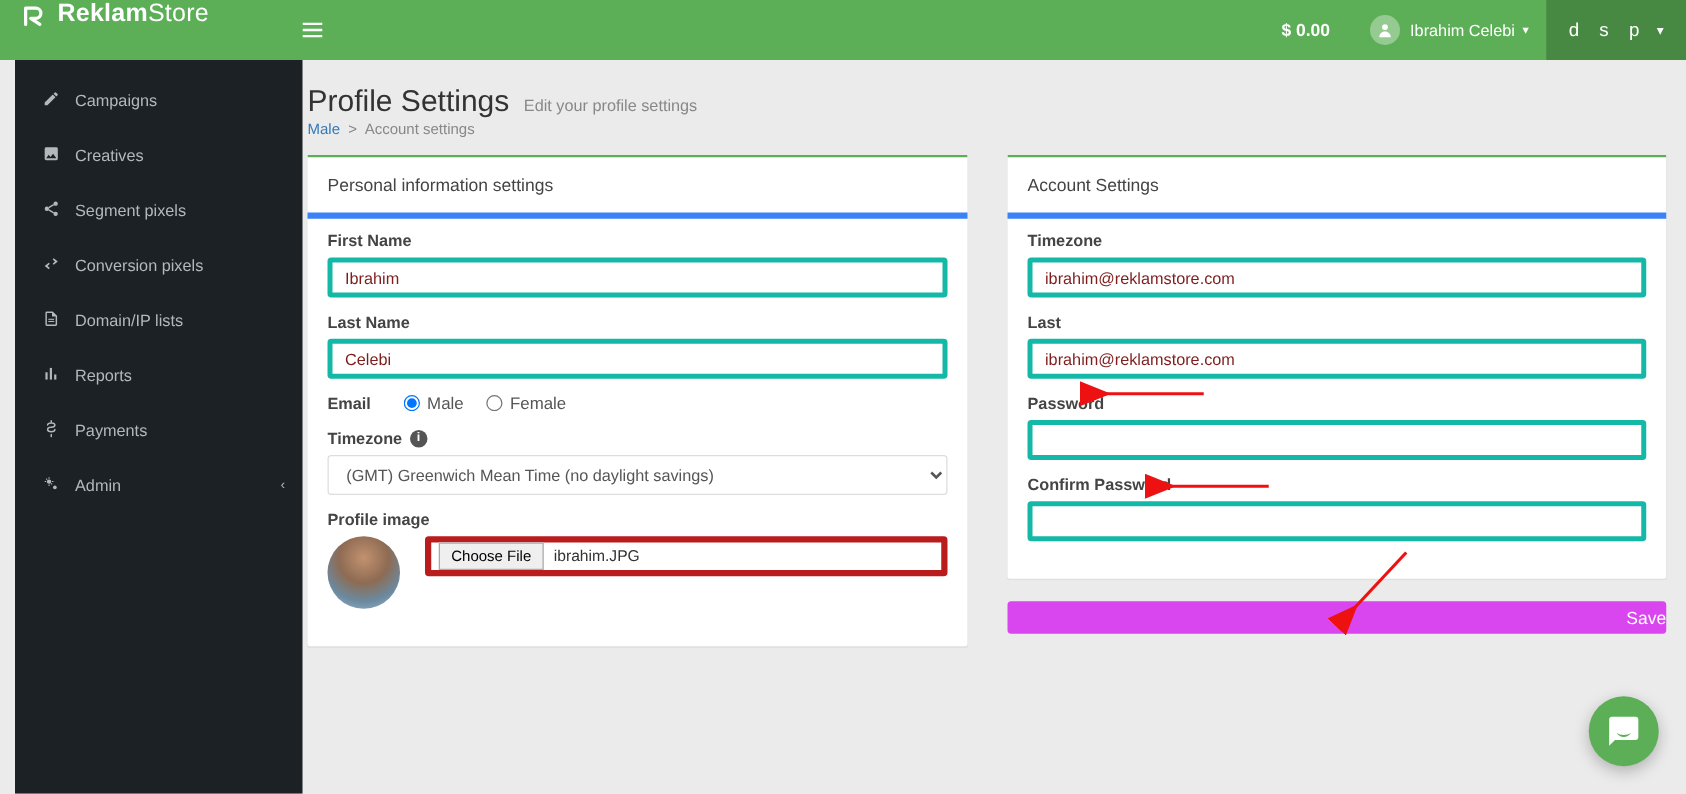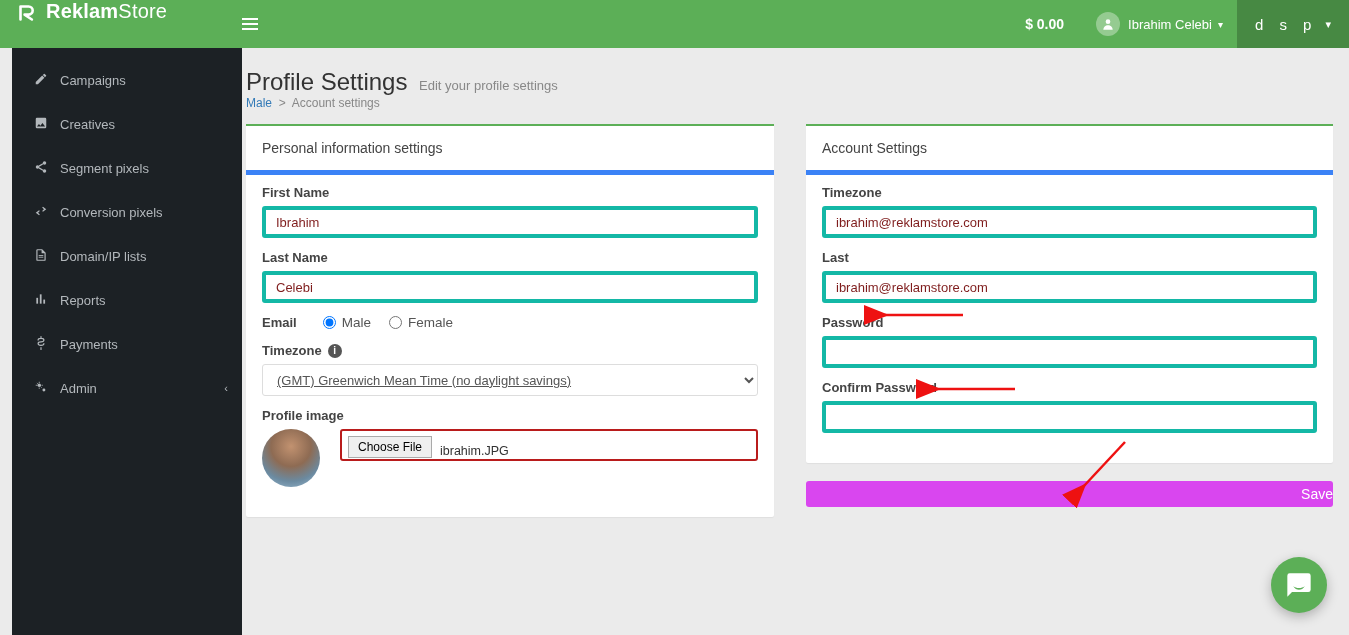--- a/index.html
+++ b/index.html
@@ -126,40 +126,39 @@
   }
   .select-control {
     width: 100%;
     height: 32px;
     border: 1px solid #ddd;
     border-radius: 3px;
     padding: 0 10px;
     font-size: 13px;
     color:#555;
     background:#fff;
-    text-decoration:underline;
   }
   .radio-row { display:flex; align-items:center; gap:18px; font-size:13.5px; color:#555;}
   .radio-row label { display:flex; align-items:center; gap:6px; cursor:pointer;}
   .gender-line { display:flex; align-items:center; gap:26px; }
   .timezone-label { display:flex; align-items:center; gap:6px;margin-top:13px;}
   .info-icon {
     display:inline-flex; width:14px;height:14px;border-radius:50%;
     background:#555; color:#fff; font-size:10px; font-weight:700;
     align-items:center; justify-content:center;
   }
   .profile-row { display:flex; align-items:flex-start; gap:20px;}
   .profile-img {
     width:58px;height:58px;border-radius:50%;
     background: radial-gradient(circle at 50% 30%, #c29270 0%, #8e6b53 40%, #6b8aa0 70%, #9fbfd6 100%);
   }
   .file-box {
     flex:1;
-    border:2px solid #b91c1c; border-radius:3px;
-    height:32px; display:flex; align-items:flex-end; padding:1px 6px;
+    border:5px solid #b91c1c; border-radius:3px;
+    height:32px; display:flex; align-items:center; padding:1px 6px;
     font-size:12.5px;
   }
   .file-btn {
     border:1px solid #aaa; background:#efefef; padding:3px 9px; font-size:12px;
     cursor:pointer; margin-right:8px;
   }
   .save-btn {
     width: 100%; height: 26px;
     background: #d946ef; color:#fff;
     border:none; border-radius:3px;

